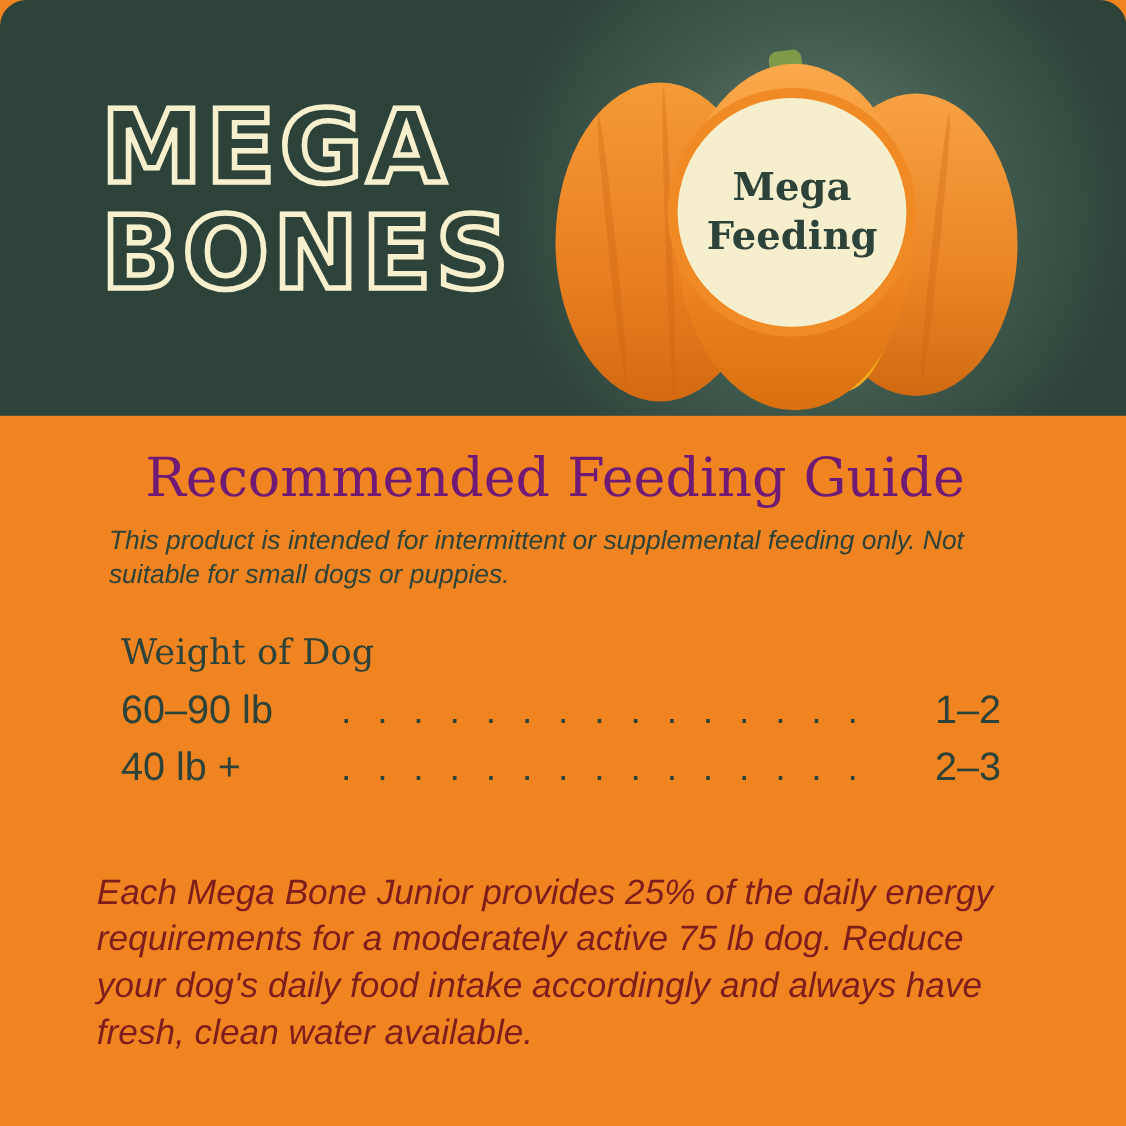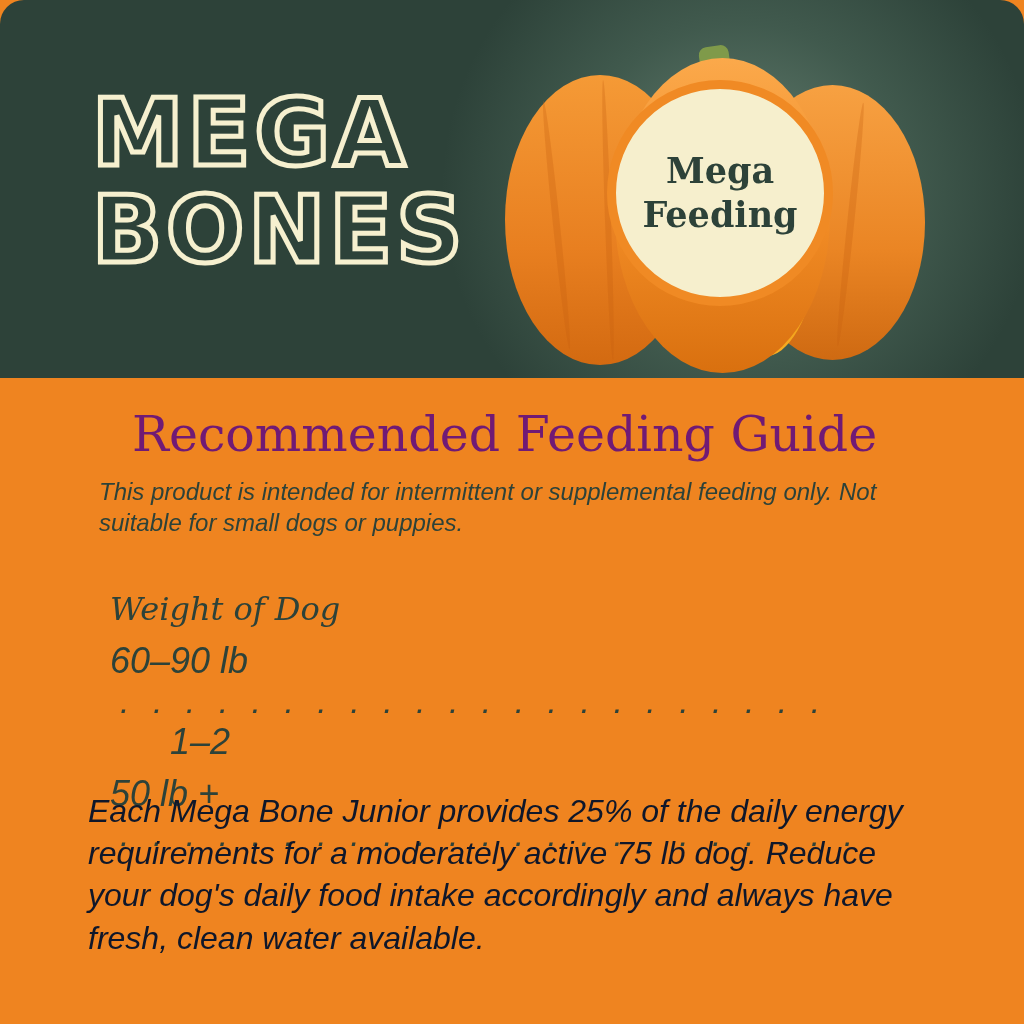--- a/index.html
+++ b/index.html
@@ -167,42 +167,40 @@
     font-size: 24px;
     line-height: 1.30;
     color: #2d4239;
     margin-left: 11px;
   }
 
   
   .feed-table {
     position: absolute;
     left: 110px;
-    top: 212px;
+    top: 196px;
     width: 800px;
-    font-style: italic;
   }
   .feed-head {
     display: flex;
     font-family: "DejaVu Serif", serif;
     font-size: 32px;
     color: #2d4239;
     margin-bottom: 12px;
   }
   .feed-head .col-weight { width: 480px; }
   .feed-head .col-bones { width: 320px; }
 
   .feed-row {
     display: flex;
     align-items: baseline;
     font-family: "Liberation Sans", sans-serif;
     font-size: 36px;
     color: #2d4239;
     margin-bottom: 10px;
-    flex-direction: column;
   }
   .feed-row .r-weight {
     width: 190px;
     white-space: nowrap;
   }
   .feed-row .r-dots {
     flex: 1;
     overflow: hidden;
     white-space: nowrap;
     letter-spacing: 7px;
@@ -219,21 +217,21 @@
   
   .footnote {
     position: absolute;
     left: 88px;
     top: 412px;
     width: 855px;
     font-family: "Liberation Sans", sans-serif;
     font-style: italic;
     font-size: 32px;
     line-height: 1.32;
-    color: #0f172a;
+    color: #7f1d1d;
   }
 </style>
 </head>
 <body>
 
 <div class="page">
 
   <div class="header">
     <div class="header-glow"></div>
 
@@ -269,20 +267,21 @@
         <div class="col-weight">Weight of Dog</div>
       </div>
 
       <div class="feed-row">
         <div class="r-weight">60–90 lb</div>
         <div class="r-dots">. . . . . . . . . . . . . . . . . . . . . .</div>
         <div class="r-bones">1–2</div>
       </div>
 
       <div class="feed-row">
-        <div class="r-weight">50 lb +</div>
+        <div class="r-weight">40 lb +</div>
         <div class="r-dots">. . . . . . . . . . . . . . . . . . . . . . .</div>
+        <div class="r-bones">2–3</div>
       </div>
     </div>
 
     <div class="footnote">Each Mega Bone Junior provides 25% of the daily energy requirements for a moderately active 75 lb dog. Reduce your dog's daily food intake accordingly and always have fresh, clean water available.</div>
   </div>
 </div>
 
 </body></html>

